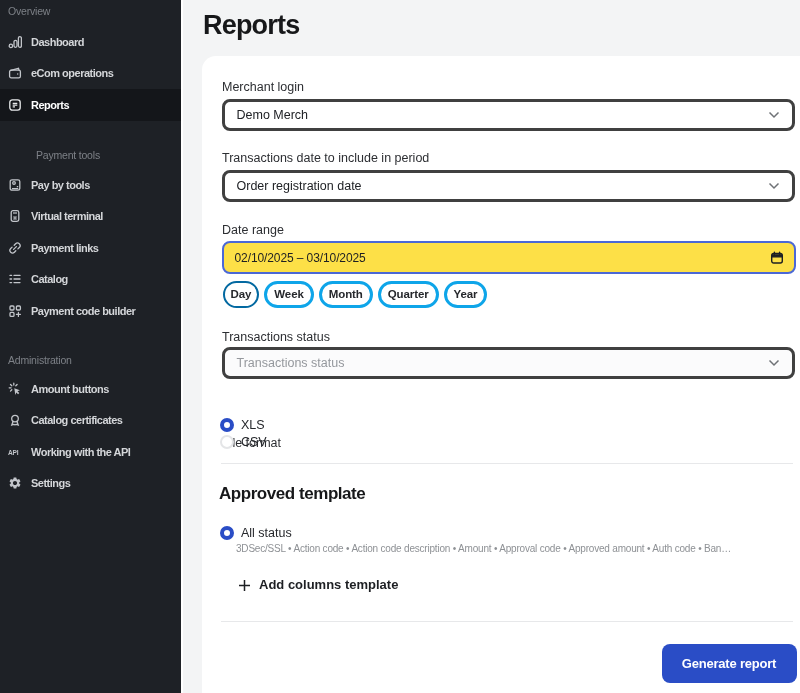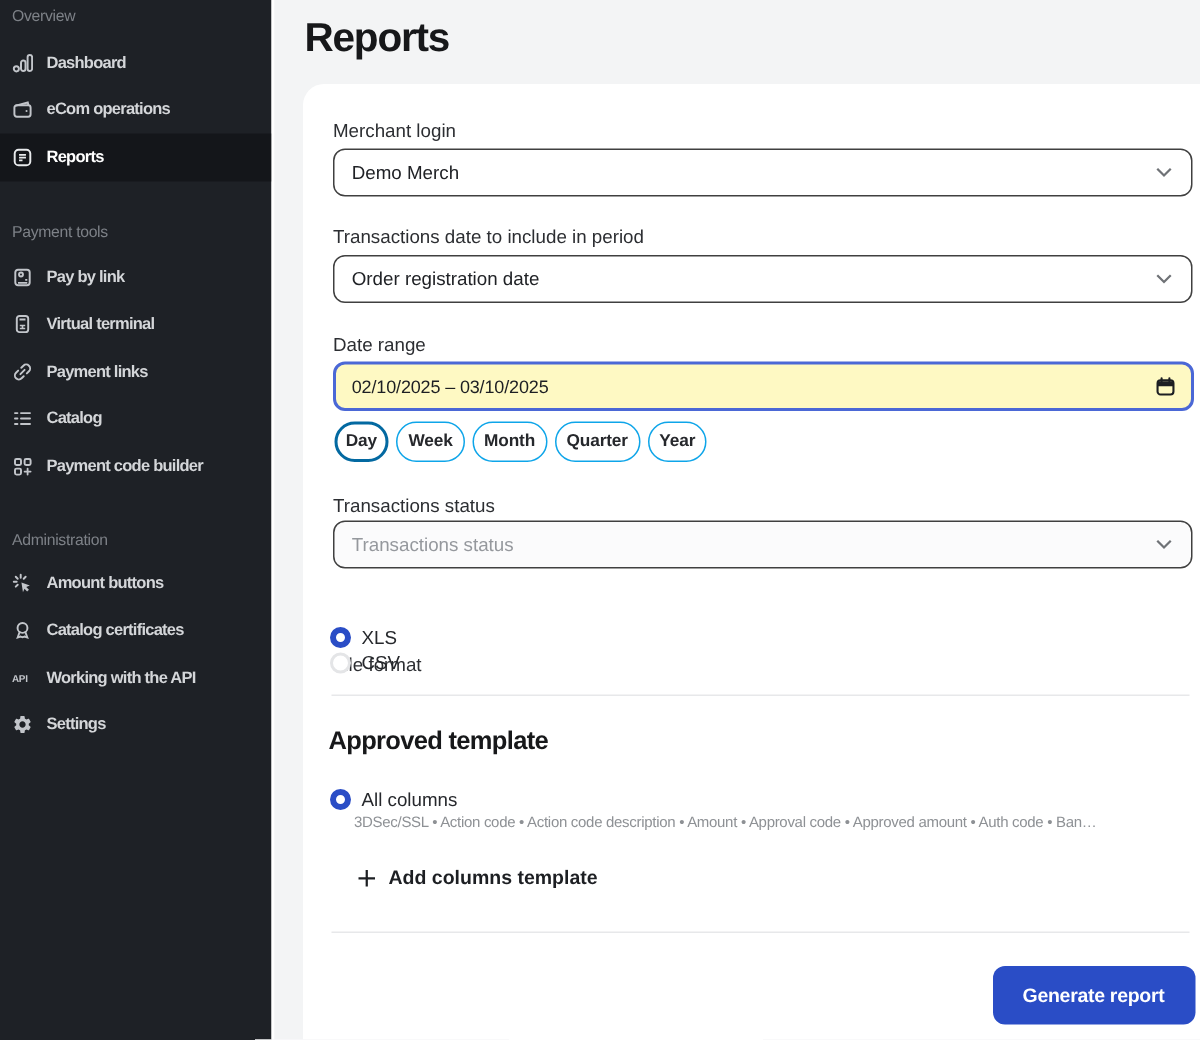--- a/index.html
+++ b/index.html
@@ -9,26 +9,26 @@
 .gut { position:absolute; left:181px; top:0; width:2px; height:693px; background:#fff; }
 .seclbl { position:absolute; left:8px; font-size:10.5px; font-weight:400; color:#7d8187; letter-spacing:-.2px; }
 .nav { position:absolute; left:0; width:181px; height:31.5px; display:flex; align-items:center; padding-left:8px; color:#d4d6d9; font-size:11px; font-weight:700; letter-spacing:-.5px; }
 .nav svg { width:14px; height:14px; flex:none; }
 .nav span { margin-left:9px; }
 .nav.active { background:#14161a; color:#fff; }
 .main { position:absolute; left:183px; top:0; width:617px; height:693px; background:#f3f4f5; }
 .h1 { position:absolute; left:20px; top:11.5px; font-size:27px; font-weight:700; color:#17181a; line-height:1; letter-spacing:-.8px;}
 .card { position:absolute; left:19px; top:56px; width:598px; height:637px; background:#fff; border-radius:14px 0 0 0; }
 .lbl { position:absolute; left:20px; font-size:12.5px; color:#2c2e32; line-height:14.5px; }
-.sel { position:absolute; left:19.5px; width:573.5px; height:32px; background:#fff; border:1px solid #404040; border-radius:8px; display:flex; align-items:center; padding:0 12px; font-size:12.5px; color:#202226; }
+.sel { position:absolute; left:19.5px; width:573.5px; height:32px; background:#fff; border:3px solid #404040; border-radius:8px; display:flex; align-items:center; padding:0 12px; font-size:12.5px; color:#202226; }
 .sel .txt { flex:1; }
 .chev { width:12px; height:8px; }
-.dateinp { position:absolute; left:19.5px; top:185px; width:574px; height:33px; background:#fef9c3; border:2px solid #4b68d6; border-radius:8px; display:flex; align-items:center; padding:0 10px 0 11px; font-size:12px; letter-spacing:-.1px; color:#1d1f23; }
+.dateinp { position:absolute; left:19.5px; top:185px; width:574px; height:33px; background:#fde047; border:2px solid #4b68d6; border-radius:8px; display:flex; align-items:center; padding:0 10px 0 11px; font-size:12px; letter-spacing:-.1px; color:#1d1f23; }
 .pills { position:absolute; left:20.5px; top:224.5px; display:flex; gap:5px; }
-.pill { height:27.5px; border:1px solid #0ea5e9; border-radius:14px; background:#fff; display:flex; align-items:center; padding:0 7px; font-size:11.5px; font-weight:700; color:#26282c; letter-spacing:-.1px; }
+.pill { height:27.5px; border:3px solid #0ea5e9; border-radius:14px; background:#fff; display:flex; align-items:center; padding:0 7px; font-size:11.5px; font-weight:700; color:#26282c; letter-spacing:-.1px; }
 .pill.on { border:2px solid #0369a1; padding:0 6px; }
 .radio { position:absolute; width:14px; height:14px; border-radius:50%; }
 .radio.on { border:4px solid #2a4dc6; background:#fff; }
 .radio.off { border:2px solid #e4e5e7; background:#fff; }
 .rlbl { position:absolute; left:39px; font-size:12.5px; color:#26282c; line-height:14.4px; }
 .h2 { position:absolute; left:17px; font-size:17px; font-weight:700; color:#17181a; line-height:19.5px; letter-spacing:-.45px; }
 .small { position:absolute; left:34px; font-size:10px; color:#8e9195; line-height:12px; white-space:nowrap; letter-spacing:-.2px; }
 .addbtn { position:absolute; left:36px; display:flex; align-items:center; font-size:13px; font-weight:700; color:#1d1f23; line-height:16px; }
 .addbtn svg { margin-right:8px; }
 .divider { position:absolute; left:18.5px; right:7px; height:1px; background:#e7e8ea; }
@@ -55,28 +55,28 @@
     <span>eCom operations</span>
   </div>
   <div class="nav active" style="top:89px;">
     <svg viewBox="0 0 14 14" fill="none" stroke="#e8eaec" stroke-width="1.3">
         <rect x="1.8" y="1.8" width="10.4" height="10.4" rx="2.6"></rect>
         <path d="M4.7 5.3h4.6M4.7 7.1h4.6M4.7 8.9h2.3" stroke-width="1.2"></path>
       </svg>
     <span>Reports</span>
   </div>
 
-  <div class="seclbl" style="top:148.5px;">Payment tools</div>
+  <div class="seclbl" style="top:148.5px;margin-left:28px;">Payment tools</div>
   <div class="nav" style="top:169px;">
     <svg viewBox="0 0 14 14" fill="none" stroke="#c2c5ca" stroke-width="1.3">
         <rect x="2.2" y="1.8" width="9.6" height="10.4" rx="1.8"></rect>
         <circle cx="6" cy="5" r="1.3"></circle>
         <path d="M8.8 8.6h1.4M4 10.6h6.2" stroke-width="1.2"></path>
       </svg>
-    <span>Pay by link</span>
+    <span>Pay by tools</span>
   </div>
   <div class="nav" style="top:200.5px;">
     <svg viewBox="0 0 14 14" fill="none" stroke="#c2c5ca" stroke-width="1.3">
         <rect x="3.2" y="1.6" width="7.6" height="10.8" rx="1.8"></rect>
         <path d="M5 4h4" stroke-width="1.2"></path>
         <path d="M5.2 8h3.6M5.2 10h3.6M7 8v2" stroke-width="1.1"></path>
       </svg>
     <span>Virtual terminal</span>
   </div>
   <div class="nav" style="top:232px;">
@@ -173,21 +173,21 @@
           <path d="M1.5 1.5 6 6l4.5-4.5"></path>
         </svg>
     </div>
     <div class="lbl" style="top:357px;margin-top:23px;">File format</div>
     <div class="radio on" style="left:18px; top:361.5px;"></div>
     <div class="rlbl" style="top:361.5px;">XLS</div>
     <div class="radio off" style="left:18px; top:378.5px;"></div>
     <div class="rlbl" style="top:378.5px;">CSV</div>
     <div class="h2" style="top:428px;">Approved template</div>
     <div class="radio on" style="left:18px; top:470px;"></div>
-    <div class="rlbl" style="top:470px;">All columns</div>
+    <div class="rlbl" style="top:470px;">All status</div>
     <div class="small" style="top:486.5px;">3DSec/SSL • Action code • Action code description • Amount • Approval code • Approved amount • Auth code • Ban…</div>
     <div class="addbtn" style="top:521px;">
       <svg width="13" height="13" viewBox="0 0 13 13" fill="none" stroke="#1d1f23" stroke-width="1.5">
           <path d="M6.5 1v11M1 6.5h11"></path>
         </svg>
       <span>Add columns template</span>
     </div>
     <div class="divider" style="top:406.5px;"></div>
     <div class="divider" style="top:565px;"></div>
     <div class="genbtn">Generate report</div>

